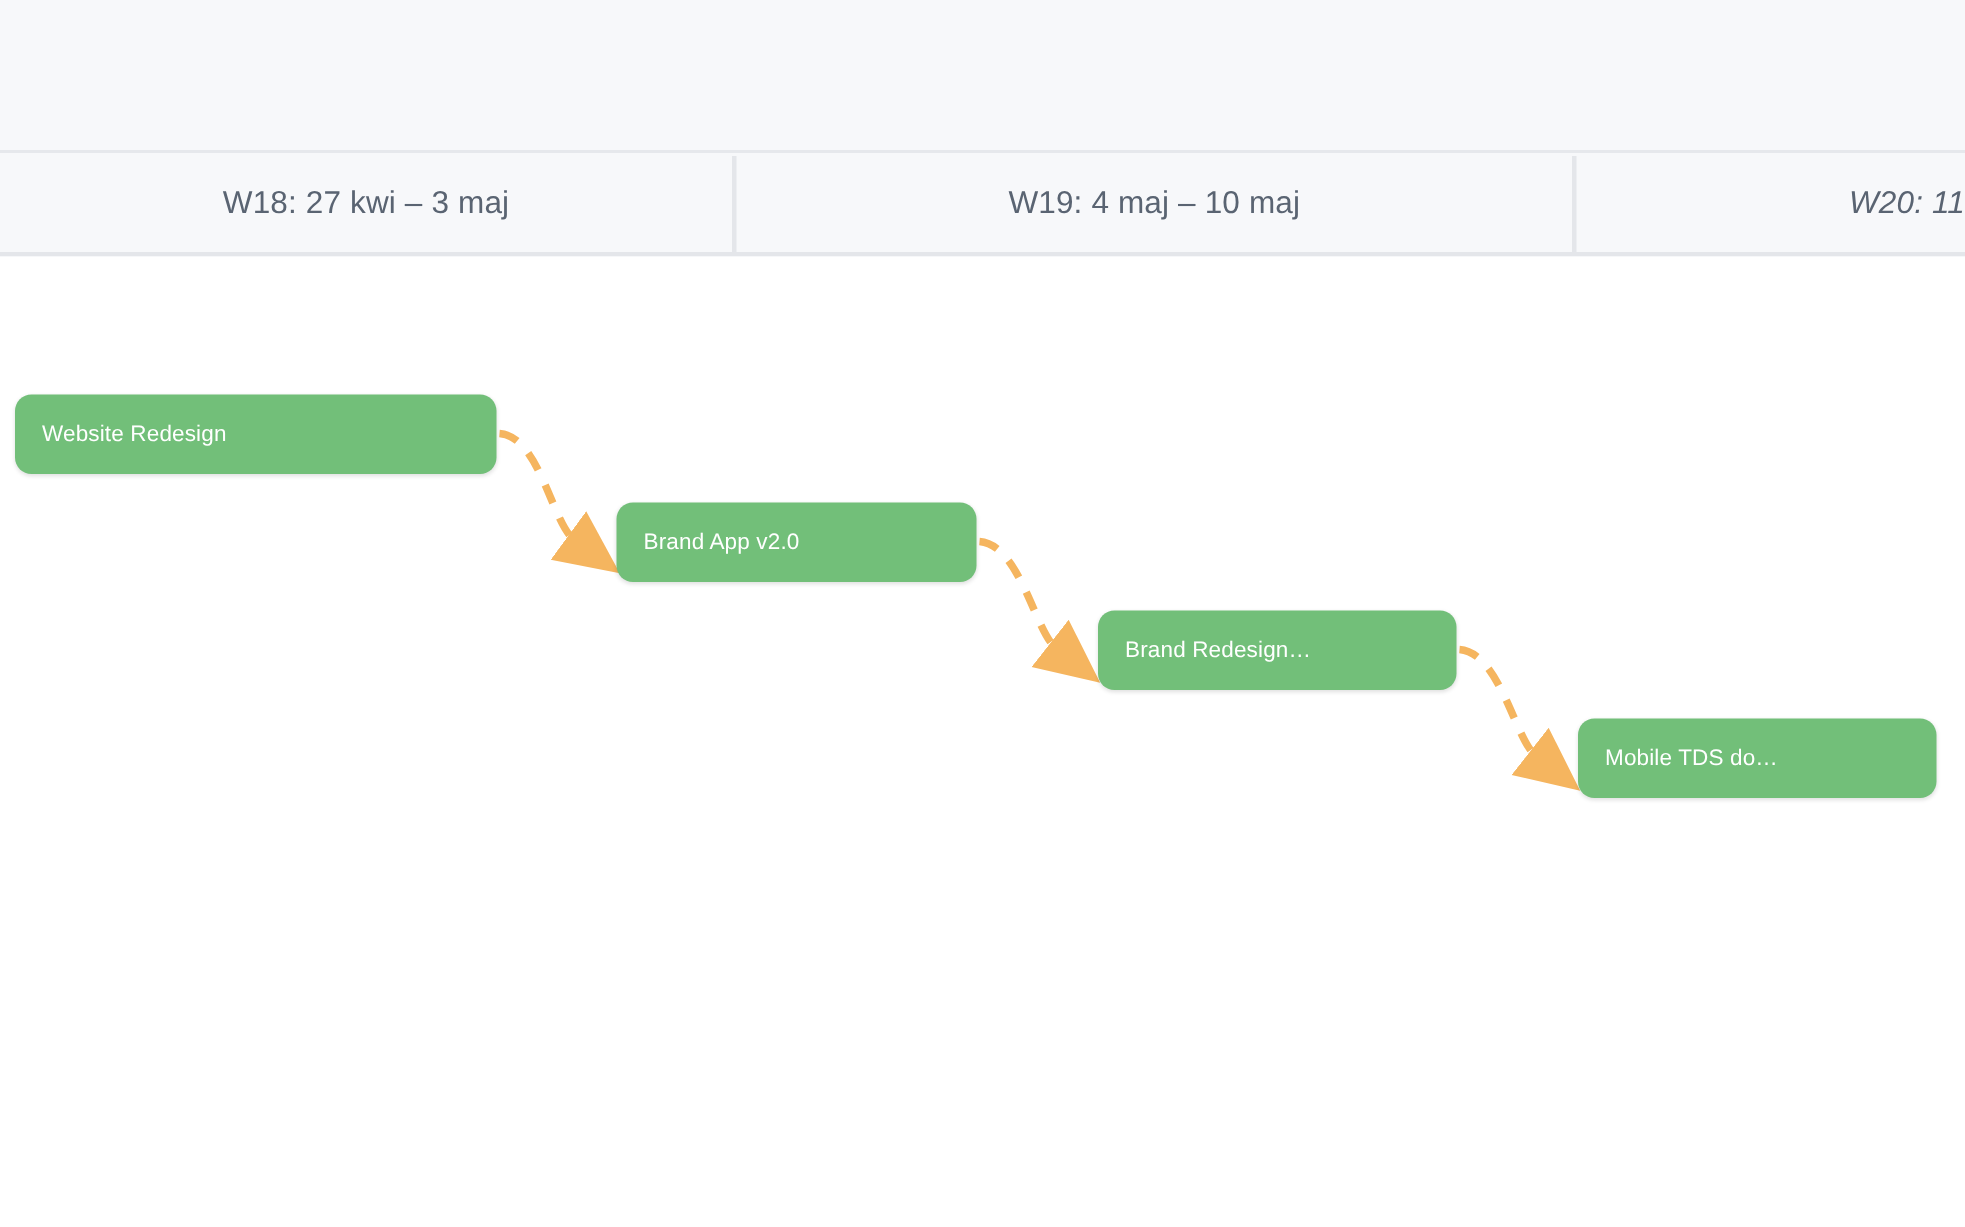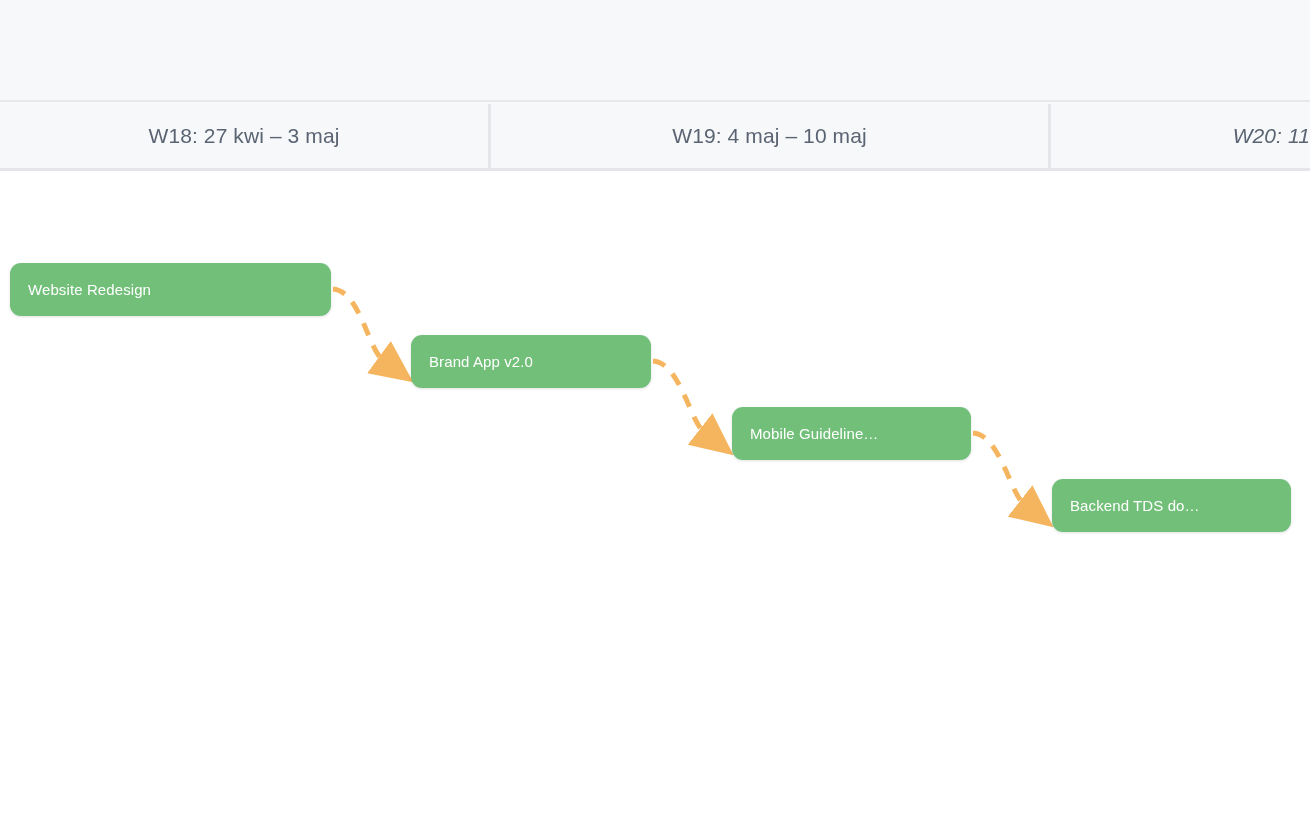--- a/index.html
+++ b/index.html
@@ -148,21 +148,21 @@
 
     <div class="task-bar bar0">
       <span class="task-label">Website Redesign</span>
     </div>
 
     <div class="task-bar bar1">
       <span class="task-label">Brand App v2.0</span>
     </div>
 
     <div class="task-bar bar2">
-      <span class="task-label">Mobile Guideline…</span>
+      <span class="task-label">Brand Redesign…</span>
     </div>
 
     <div class="task-bar bar3">
-      <span class="task-label">Backend TDS do…</span>
+      <span class="task-label">Mobile TDS do…</span>
     </div>
 
   </div>
 </div>
 
 </body></html>

